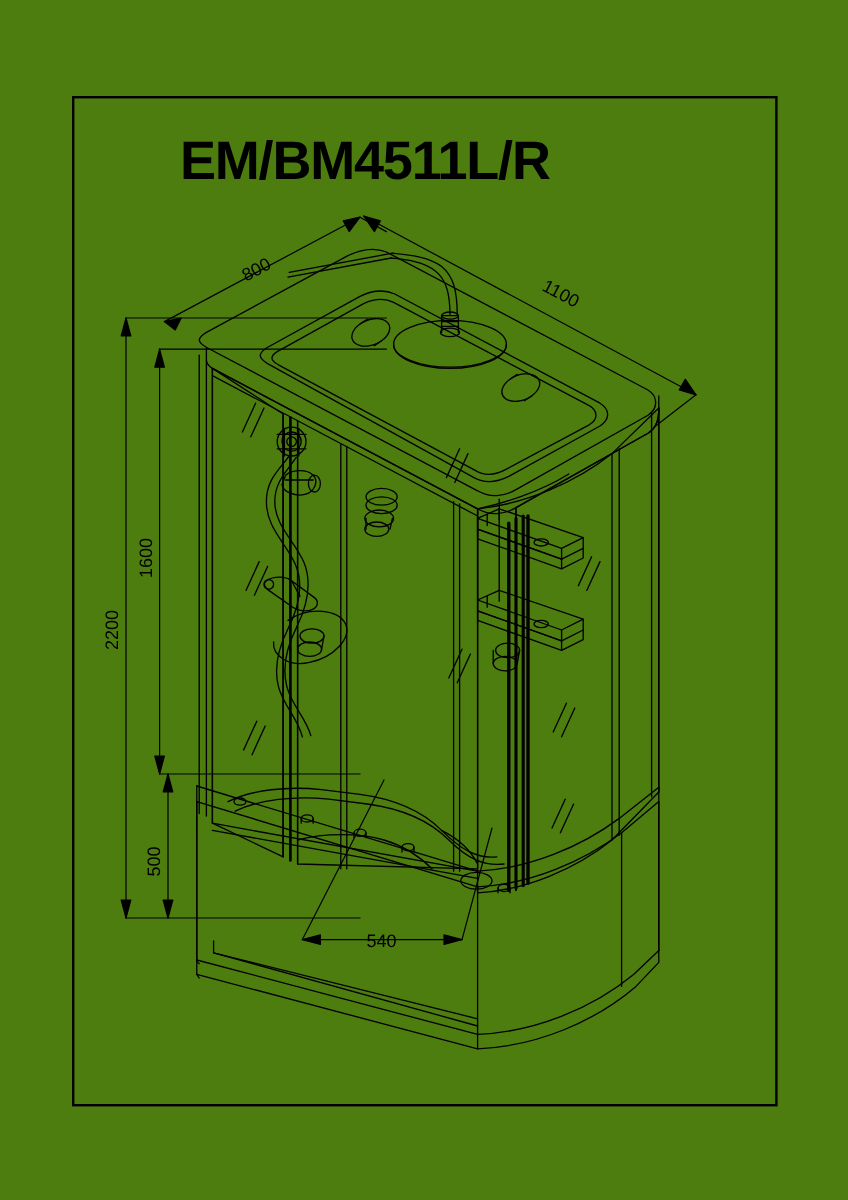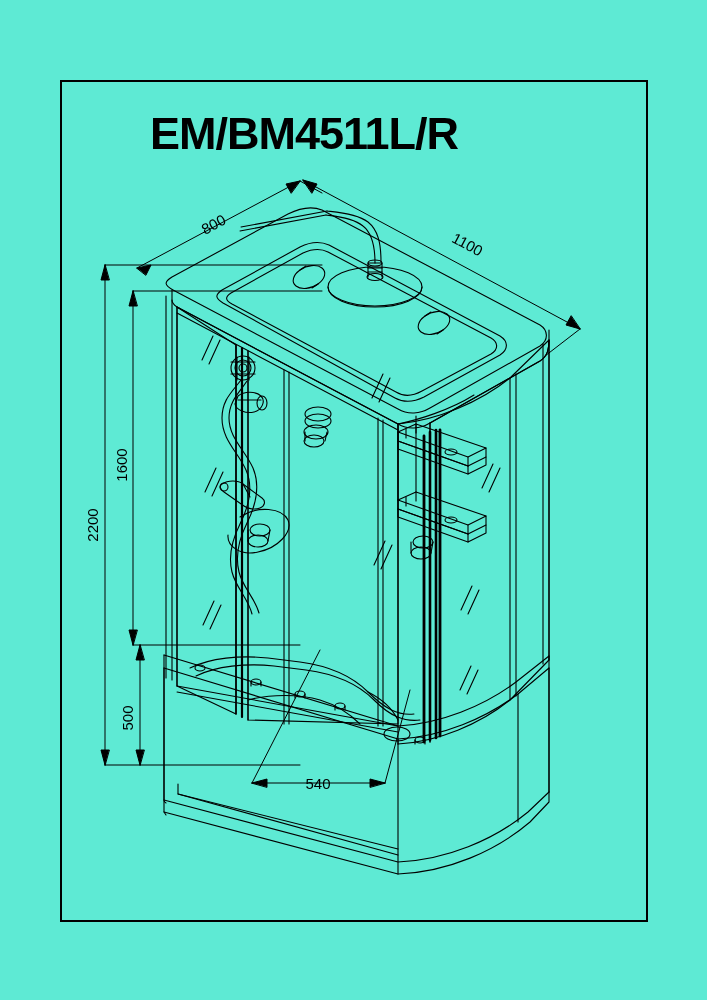--- a/index.html
+++ b/index.html
@@ -1,17 +1,17 @@
 <!DOCTYPE html>
 <html><head>
 <meta charset="utf-8">
 <style>
   html,body{margin:0;padding:0;background:#ffffff;}
   body{width:707px;height:1000px;font-family:"Liberation Sans",sans-serif;overflow:hidden;}
-  #stage{position:relative;width:707px;height:1000px;background:#5eead4;}
+  #stage{position:relative;width:707px;height:1000px;background:#4d7c0f;}
   #border-frame{position:absolute;left:60px;top:80px;width:588px;height:842px;border:2px solid #000;box-sizing:border-box;}
   #title{position:absolute;left:150px;top:108px;font-size:45px;font-weight:bold;color:#000;letter-spacing:-1px;white-space:nowrap;}
   svg{position:absolute;left:0;top:0;width:707px;height:1000px;}
   .dimtext{font-family:"Liberation Sans",sans-serif;font-size:15px;fill:#000;}
 </style>
 </head>
 <body>
 
 <div id="stage">
 

